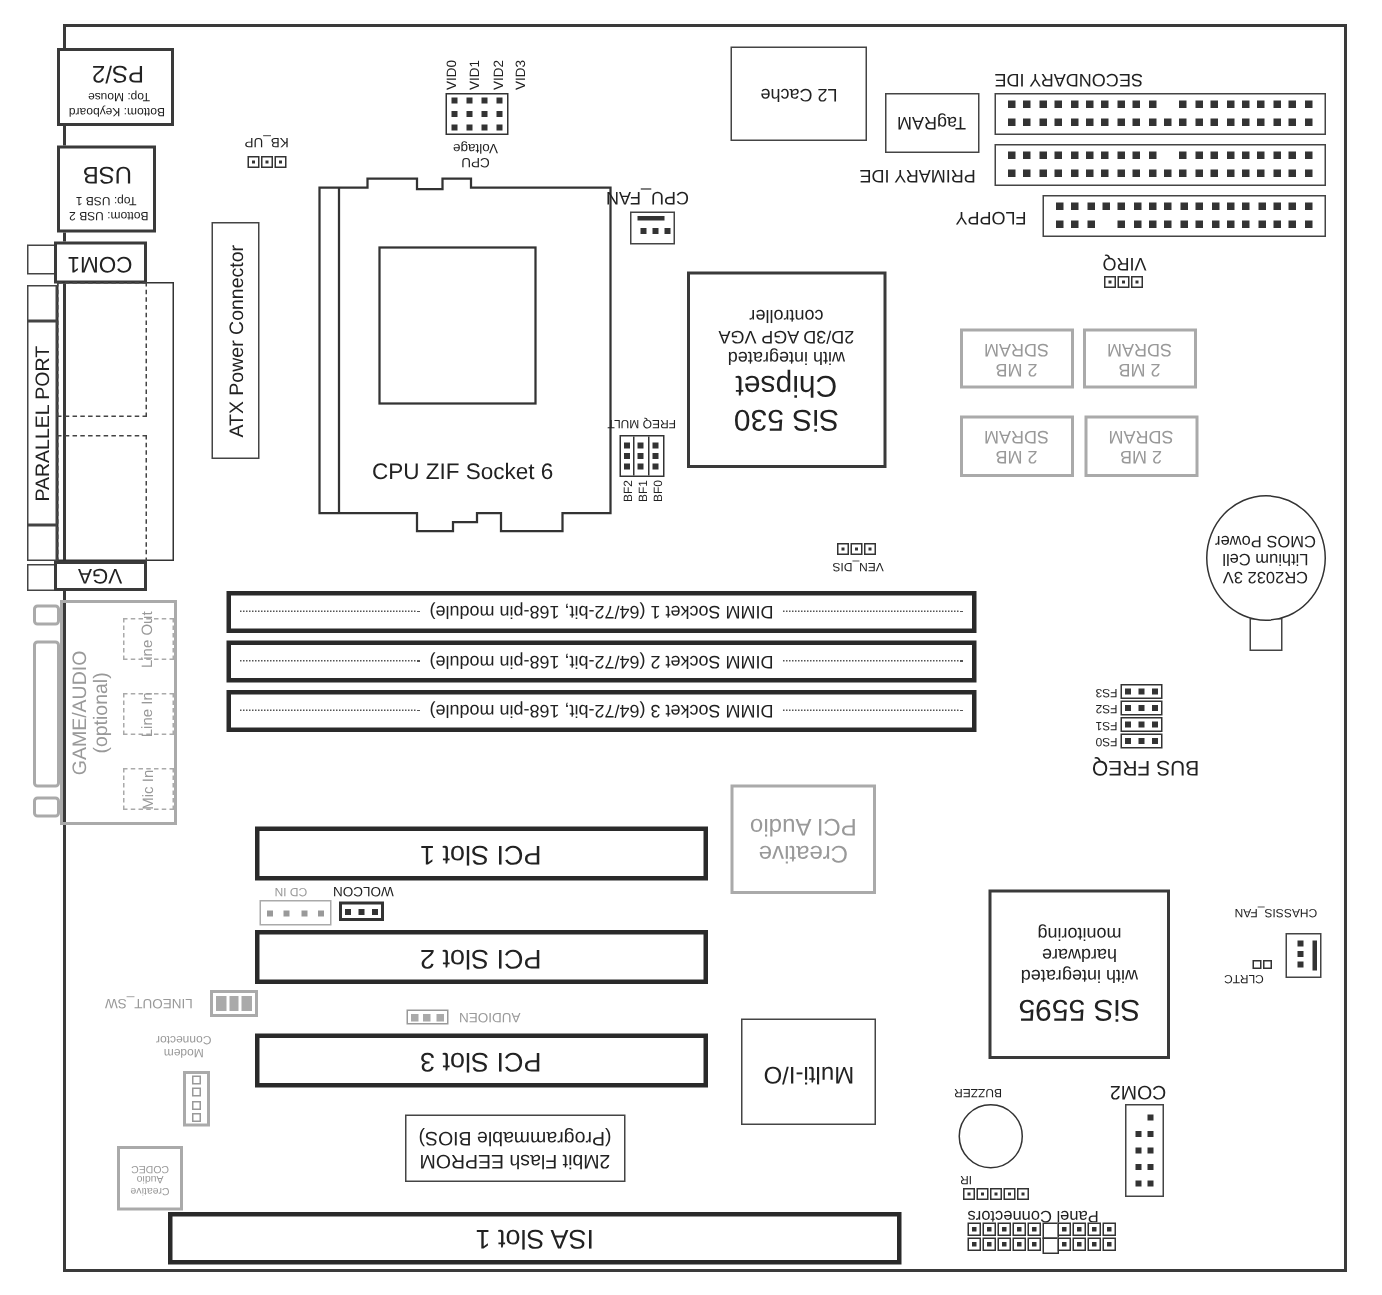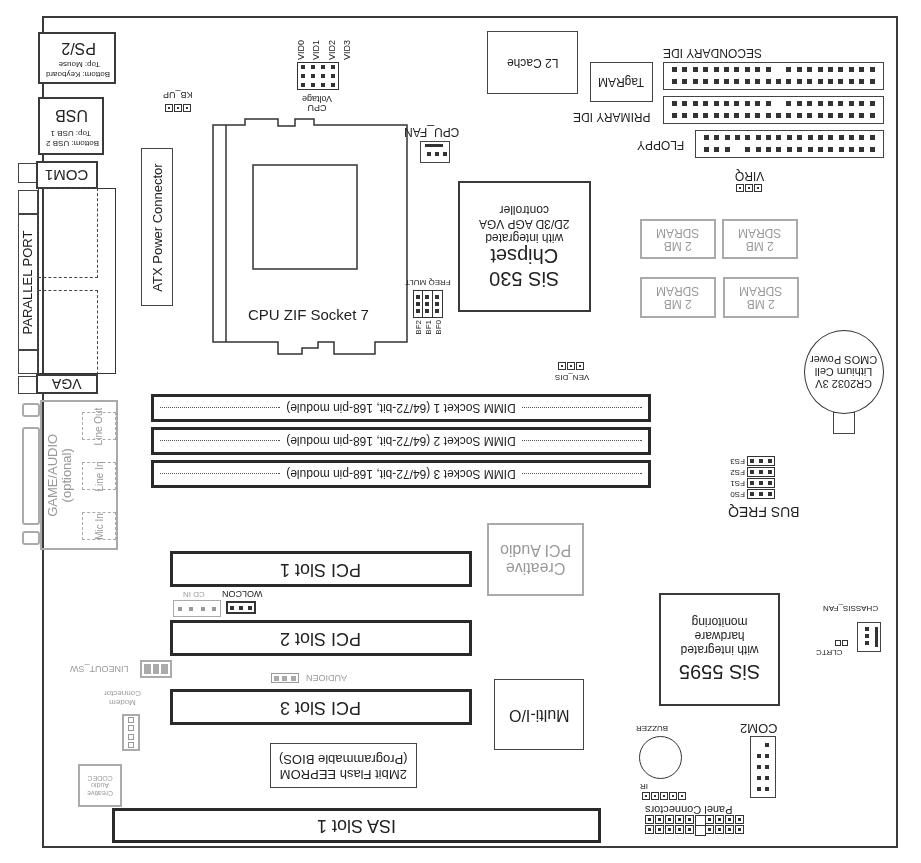--- a/index.html
+++ b/index.html
@@ -141,21 +141,21 @@
 </div>
 <div class="lbl flip" style="left:302px; top:94px; font-size:9px; text-align:center;">
   <span>CPU</span><br><span>Voltage</span>
 </div>
 
 <svg class="abs" style="left:210px; top:118px;" width="200" height="240" viewBox="0 0 200 240">
   <path d="M3,7 L35,7 L35,1 L68,1 L68,8 L85,8 L85,1 L104,1 L104,7 L197,7 L197,224 L165,224 L165,236 L124,236 L124,224 L108,224 L108,230 L92,230 L92,236 L68,236 L68,224 L3,224 Z" fill="#fff" stroke="#333" stroke-width="1.5"></path>
   <line x1="16" y1="7" x2="16" y2="224" stroke="#333" stroke-width="1.5"></line>
   <rect x="43" y="47" width="104" height="104" fill="#fff" stroke="#333" stroke-width="1.5"></rect>
 </svg>
-<div class="lbl" style="left:248px; top:307px; font-size:15px;">CPU ZIF Socket 7</div>
+<div class="lbl" style="left:248px; top:307px; font-size:15px;">CPU ZIF Socket 6</div>
 
 <div class="lbl flip" style="left:404px; top:126px; font-size:12px;">CPU_FAN</div>
 <div class="abs thin" style="left:420px; top:141px; width:30px; height:22px;">
   <div class="abs" style="left:4px; top:2px; width:18px; height:3px; background:#333;"></div>
   <div class="abs" style="left:6px; top:10px; display:flex; gap:4px;">
       <i class="pin" style="width:4px;height:4px"></i>
       <i class="pin" style="width:4px;height:4px"></i>
       <i class="pin" style="width:4px;height:4px"></i>
     </div>
 </div>

